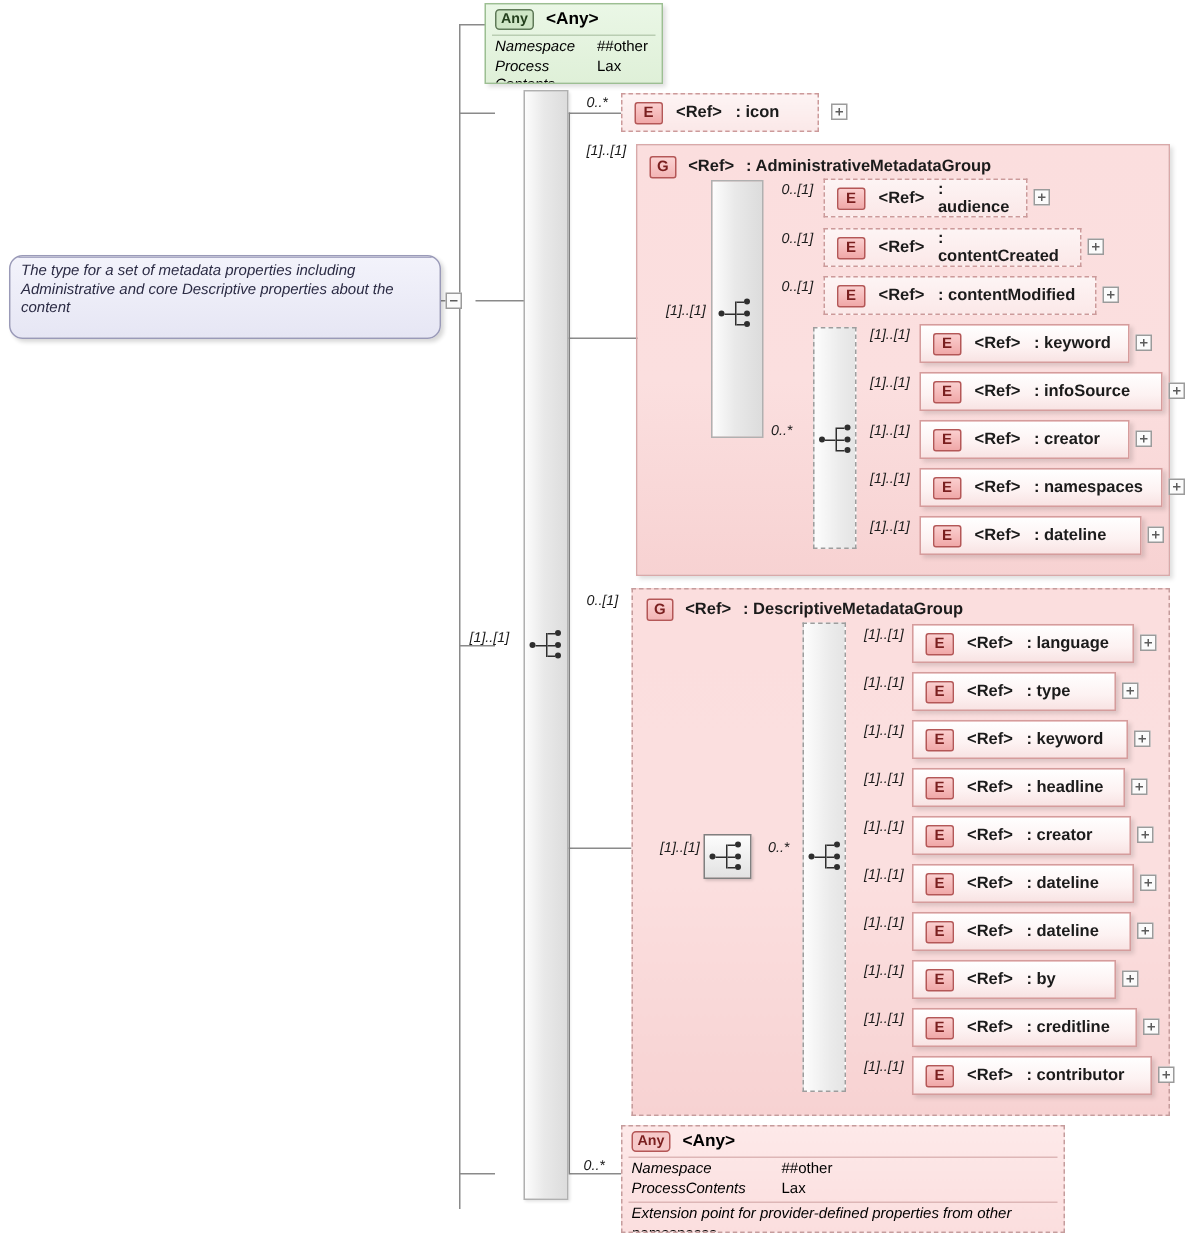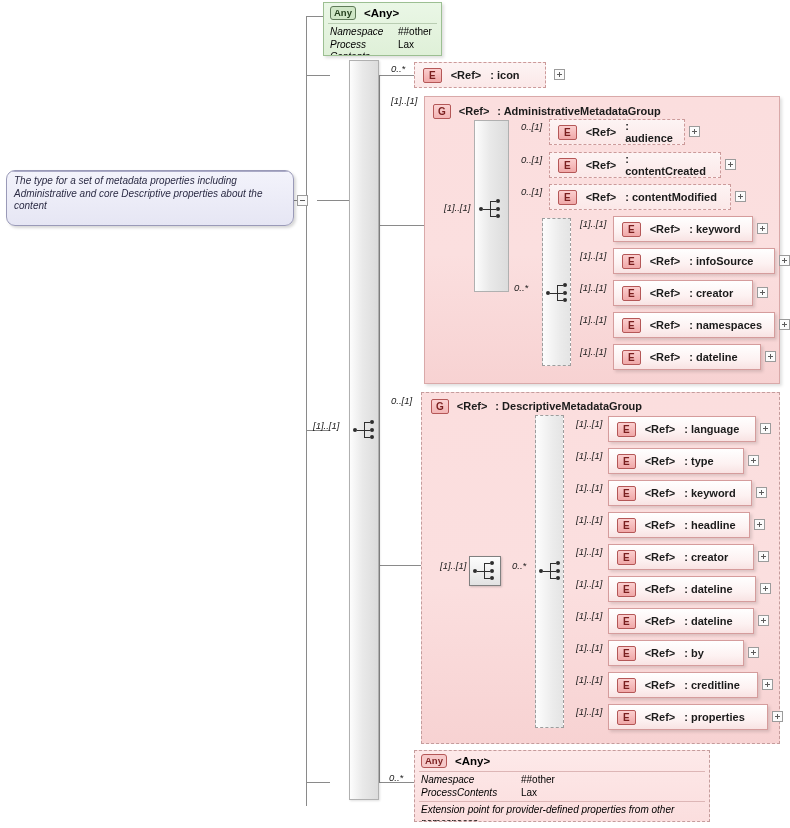--- a/index.html
+++ b/index.html
@@ -450,21 +450,21 @@
     <span class="ebadge">E</span>
     <span class="eref">&lt;Ref&gt;</span>
     <span class="ename">: creditline</span>
   </div>
   <div class="expander plus" style="left:762px;top:679px;"></div>
 
   <div class="card" style="left:576px;top:706px;">[1]..[1]</div>
   <div class="node ebox req" style="left:608px;top:704px;width:160px;">
     <span class="ebadge">E</span>
     <span class="eref">&lt;Ref&gt;</span>
-    <span class="ename">: properties</span>
+    <span class="ename">: contributor</span>
   </div>
   <div class="expander plus" style="left:772px;top:711px;"></div>
 
   <div class="card" style="left:389px;top:772px;">0..*</div>
   <div class="node anybox pink" style="left:414px;top:750px;width:296px;height:72px;">
     <div class="any-head">
       <span class="any-badge pinkb">Any</span>
       <span class="any-title">&lt;Any&gt;</span>
     </div>
     <div class="any-sep pinksep"></div>

